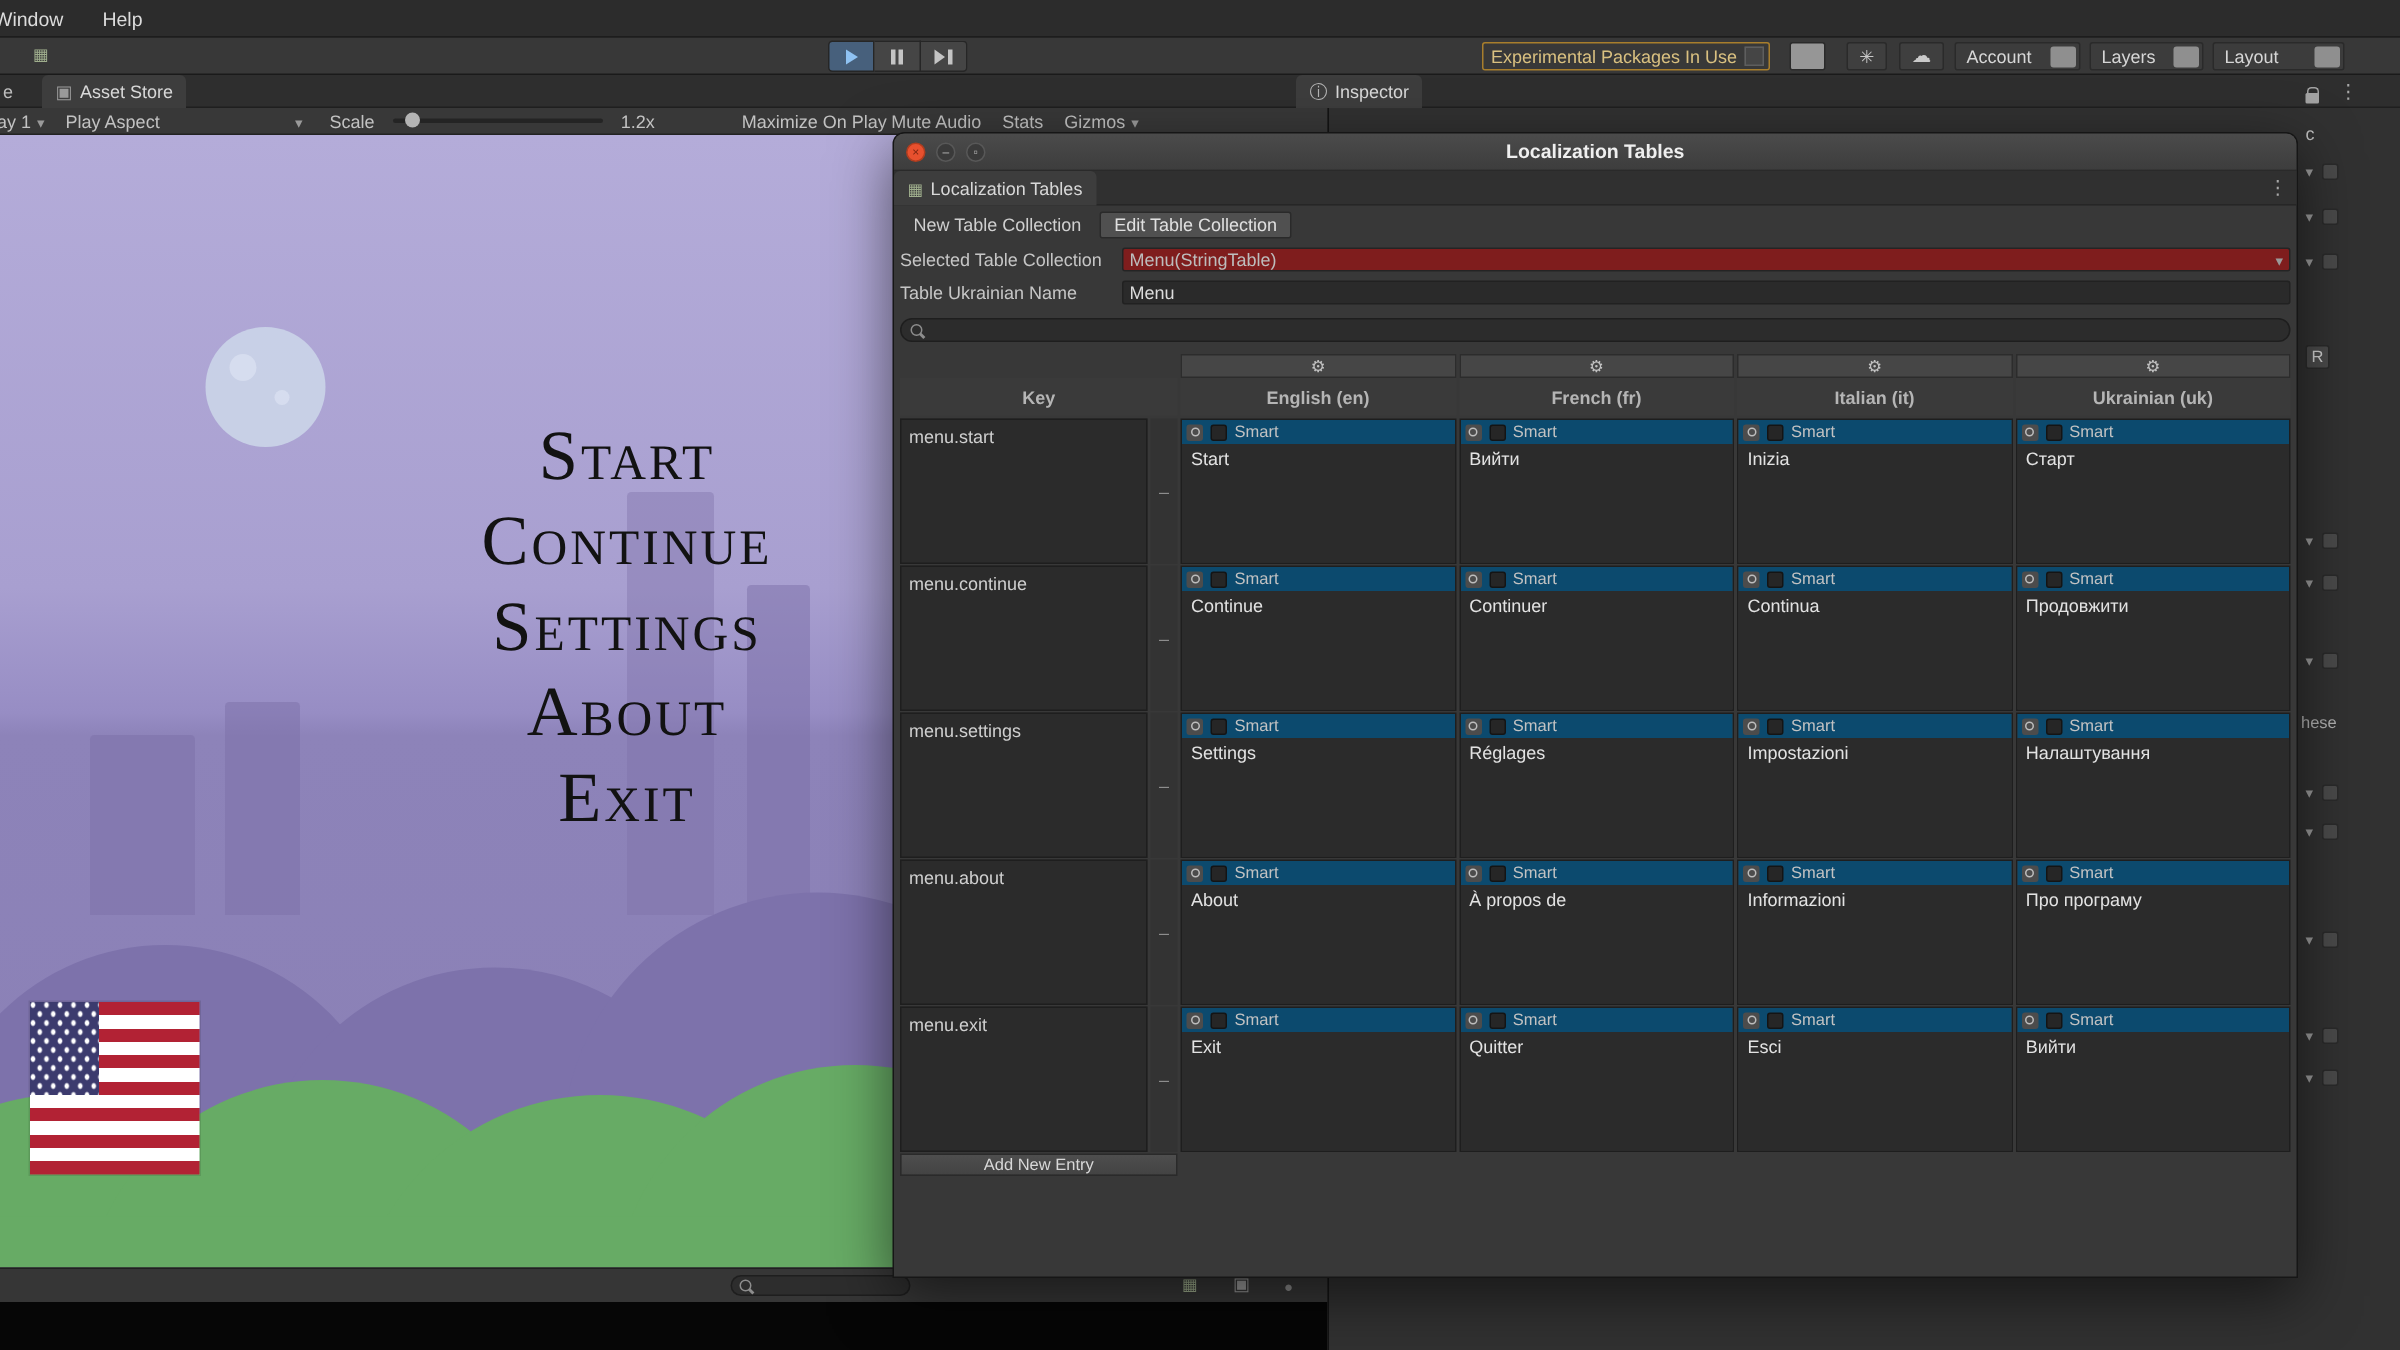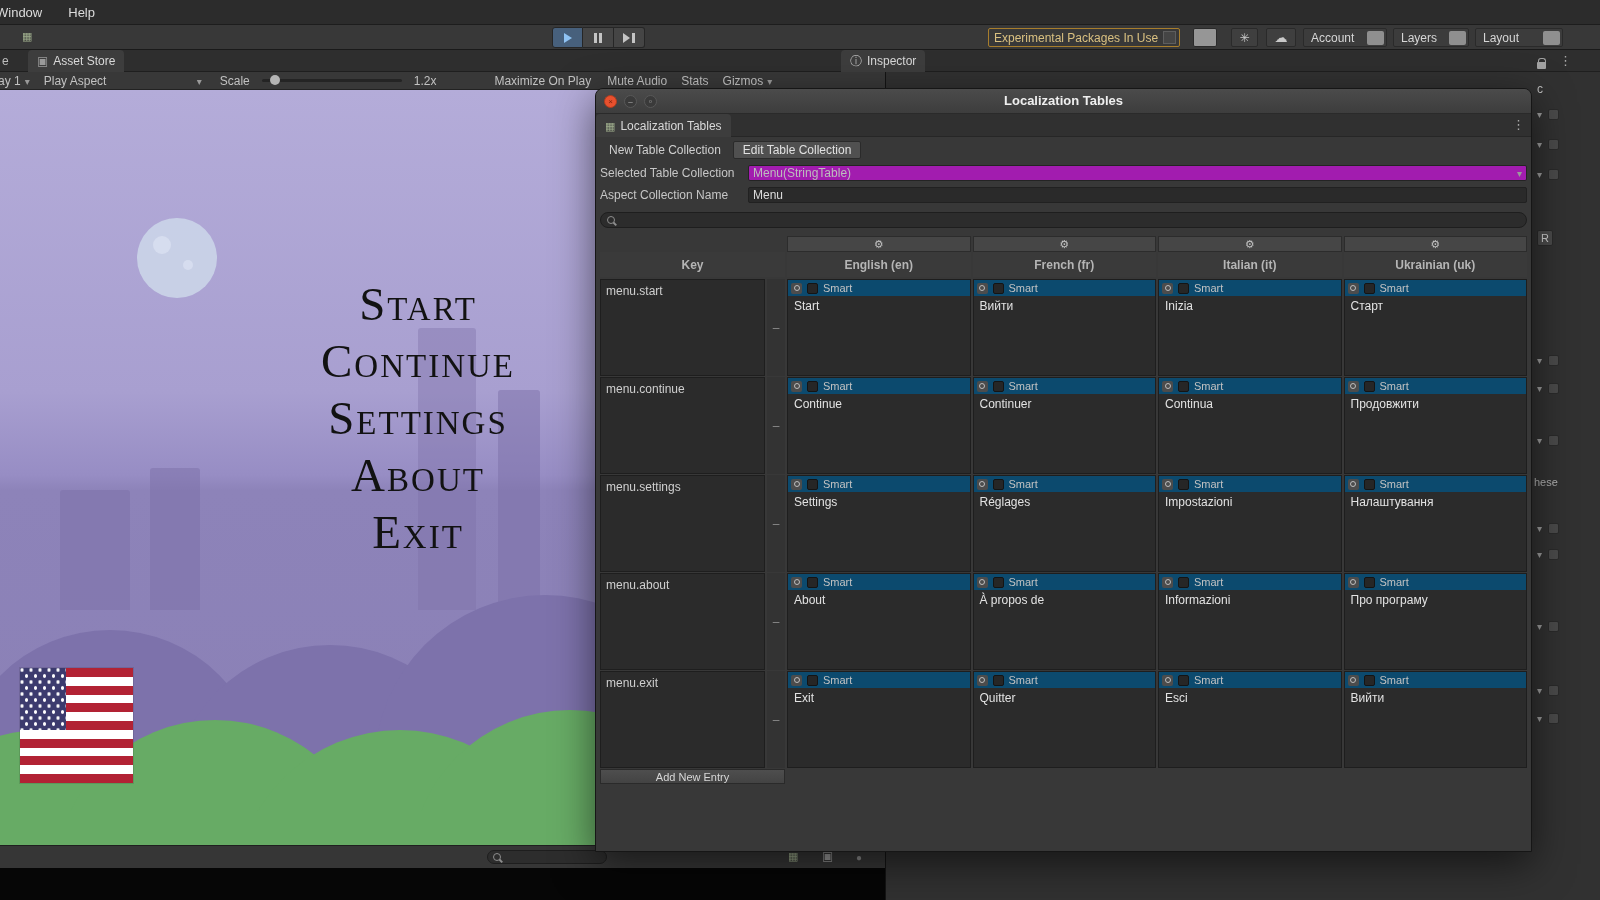--- a/index.html
+++ b/index.html
@@ -112,21 +112,21 @@
   #loctabs { height:23px; background:#303030; border-bottom:1px solid #262626; position:relative; }
   #loctabs .tab { position:relative; display:inline-flex; height:23px; background:#3d3d3d; }
   #loctabs .kb { position:absolute; right:6px; top:3px; }
   .locpad { padding:0 4px; }
   .btnrow { display:flex; gap:3px; margin-top:4px; height:18px; align-items:center; }
   .flatbtn { padding:0 9px; height:18px; display:flex; align-items:center; color:#cfcfcf; background:transparent; border:none; font-size:12px; }
   .selbtn  { padding:0 9px; height:18px; display:flex; align-items:center; color:#e0e0e0; background:#505050;
              border:1px solid #2a2a2a; border-radius:2px; font-size:12px; }
   .formrow { display:flex; align-items:center; margin-top:6px; height:16px; }
   .formrow .lbl { width:148px; flex:0 0 auto; color:#c6c6c6; }
-  .dropdown { flex:1; height:16px; background:#a21caf; border:1px solid #242424; border-radius:2px;
+  .dropdown { flex:1; height:16px; background:#7f1d1d; border:1px solid #242424; border-radius:2px;
               display:flex; align-items:center; justify-content:space-between; padding:0 4px; color:#bdbdbd; }
   .textfield { flex:1; height:16px; background:#2a2a2a; border:1px solid #212121; border-radius:2px;
                display:flex; align-items:center; padding:0 4px; color:#dcdcdc; }
   .locsearch { margin-top:9px; height:16px; background:#2c2c2c; border:1px solid #1e1e1e; border-radius:8px;
                display:flex; align-items:center; padding:0 6px; gap:5px; }
 
   .loc-grid { display:grid; grid-template-columns:165px 18px 1fr 1fr 1fr 1fr; gap:2px; }
   #table-wrap { margin-top:8px; }
   .head-icons { height:14px; margin-bottom:2px; }
   .head-icons .hcell { background:#464646; border:1px solid #2c2c2c; display:flex; align-items:center; justify-content:center; }
@@ -193,21 +193,21 @@
     <span class="mitem">Help</span>
   </div>
 
   <div id="tabrow" class="abs">
     <span class="abs" style="left:2px;top:4px;color:#bdbdbd">e</span>
     <div class="tab" style="left:28px">
       <span class="i-sq"></span>
       <span>Asset Store</span>
     </div>
     <span class="abs i-kebab" style="left:866px;top:3px"></span>
-    <div class="tab" style="left:841px">
+    <div class="tab" style="left:864px">
       <span class="i-info"></span>
       <span>Inspector</span>
     </div>
     <span class="abs lock" style="left:1537px;top:8px"></span>
     <span class="abs i-kebab" style="left:1559px;top:3px"></span>
   </div>
 
   <div id="ctrlbar" class="abs">
     <div class="ctrl" style="margin-left:-2px">
       <span>ay 1</span>
@@ -216,21 +216,21 @@
     <div class="ctrl" style="margin-left:14px;width:158px;justify-content:space-between">
       <span>Play Aspect</span>
         <span class="i-caret"></span>
     </div>
     <span style="margin-left:18px">Scale</span>
     <div class="slider-track" style="margin-left:12px">
       <div class="slider-knob"></div>
     </div>
     <span style="margin-left:12px">1.2x</span>
     <span style="margin-left:58px">Maximize On Play</span>
-    <span style="margin-left:16px">Mute Audio</span>
+    <span style="margin-left:3px">Mute Audio</span>
     <span style="margin-left:14px">Stats</span>
     <div class="ctrl" style="margin-left:14px">
       <span>Gizmos</span>
         <span class="i-caret"></span>
     </div>
   </div>
 
   <div id="game" class="abs">
     <div class="moon"></div>
     <div class="bldg" style="left:60px;top:400px;width:70px;height:120px"></div>
@@ -345,21 +345,21 @@
 
       <div class="formrow">
         <span class="lbl">Selected Table Collection</span>
         <div class="dropdown">
           <span>Menu(StringTable)</span>
           <span class="i-caret"></span>
         </div>
       </div>
 
       <div class="formrow">
-        <span class="lbl">Aspect Collection Name</span>
+        <span class="lbl">Table Ukrainian Name</span>
         <div class="textfield">
           <span>Menu</span>
         </div>
       </div>
 
       <div class="locsearch">
         <span class="mag"></span>
       </div>
 
       <div id="table-wrap">

